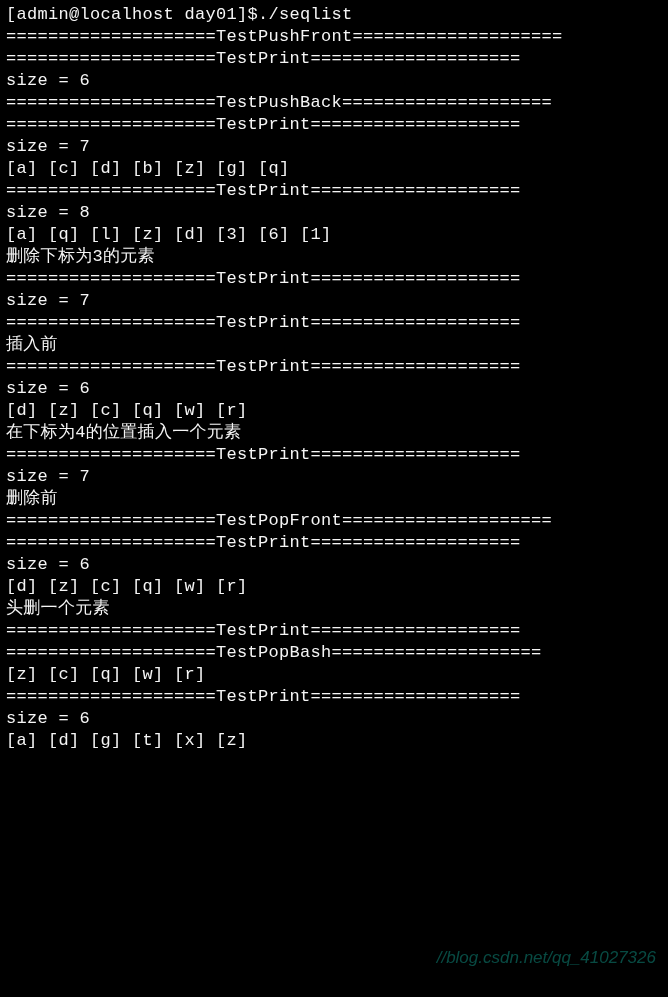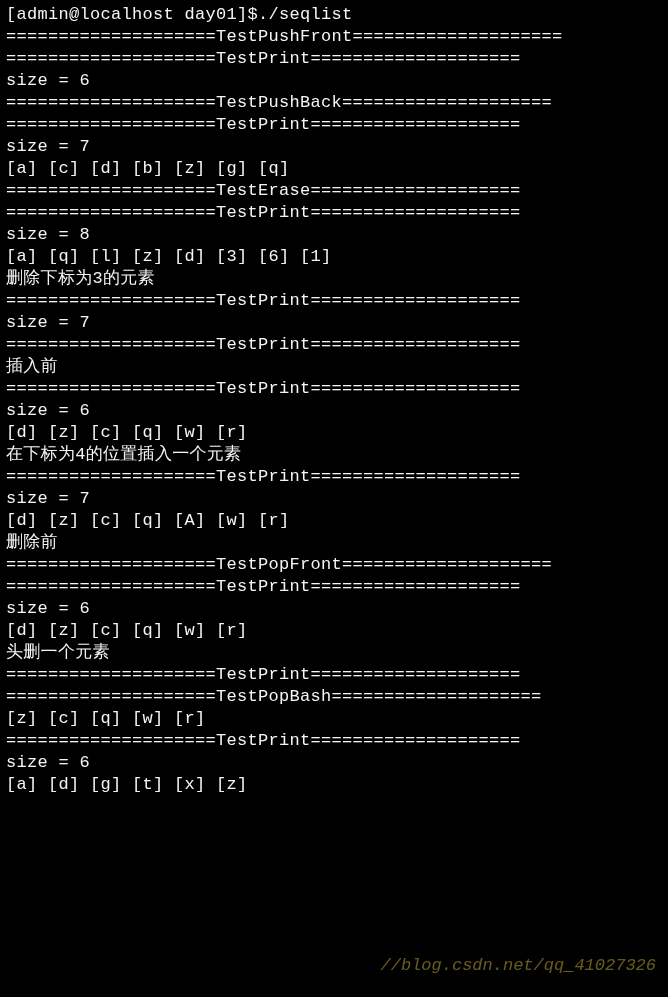--- a/index.html
+++ b/index.html
@@ -21,58 +21,56 @@
     padding: 4px 6px 0 6px;
   }
   .line {
     white-space: pre;
     font-family: Liberation Mono, monospace;
     letter-spacing: 0.3px;
   }
   .watermark {
     position: absolute;
     right: 12px;
-    bottom: 20px;
-    color: #fde047;
+    bottom: 28px;
+    color: #14b8a6;
     opacity: 0.40;
-    font-family: Liberation Mono, monospace;
+    font-family: Liberation Sans, sans-serif;
     font-size: 17px;
     font-style: italic;
     white-space: pre;
   }
 </style>
 </head>
 <body>
 
 <div class="terminal">
   <div class="line">[admin@localhost day01]$./seqlist</div>
   <div id="lines-container">
       <div class="line">====================TestPushFront====================</div>
       <div class="line">====================TestPrint====================</div>
       <div class="line">size = 6</div>
       <div class="line">====================TestPushBack====================</div>
       <div class="line">====================TestPrint====================</div>
       <div class="line">size = 7</div>
       <div class="line">[a] [c] [d] [b] [z] [g] [q]</div>
-      <div class="line">====================TestErase====================</div>
       <div class="line">====================TestPrint====================</div>
       <div class="line">size = 8</div>
       <div class="line">[a] [q] [l] [z] [d] [3] [6] [1]</div>
       <div class="line">删除下标为3的元素</div>
       <div class="line">====================TestPrint====================</div>
       <div class="line">size = 7</div>
       <div class="line">====================TestPrint====================</div>
       <div class="line">插入前</div>
       <div class="line">====================TestPrint====================</div>
       <div class="line">size = 6</div>
       <div class="line">[d] [z] [c] [q] [w] [r]</div>
       <div class="line">在下标为4的位置插入一个元素</div>
       <div class="line">====================TestPrint====================</div>
       <div class="line">size = 7</div>
-      <div class="line">[d] [z] [c] [q] [A] [w] [r]</div>
       <div class="line">删除前</div>
       <div class="line">====================TestPopFront====================</div>
       <div class="line">====================TestPrint====================</div>
       <div class="line">size = 6</div>
       <div class="line">[d] [z] [c] [q] [w] [r]</div>
       <div class="line">头删一个元素</div>
       <div class="line">====================TestPrint====================</div>
       <div class="line">====================TestPopBash====================</div>
       <div class="line">[z] [c] [q] [w] [r]</div>
       <div class="line">====================TestPrint====================</div>

